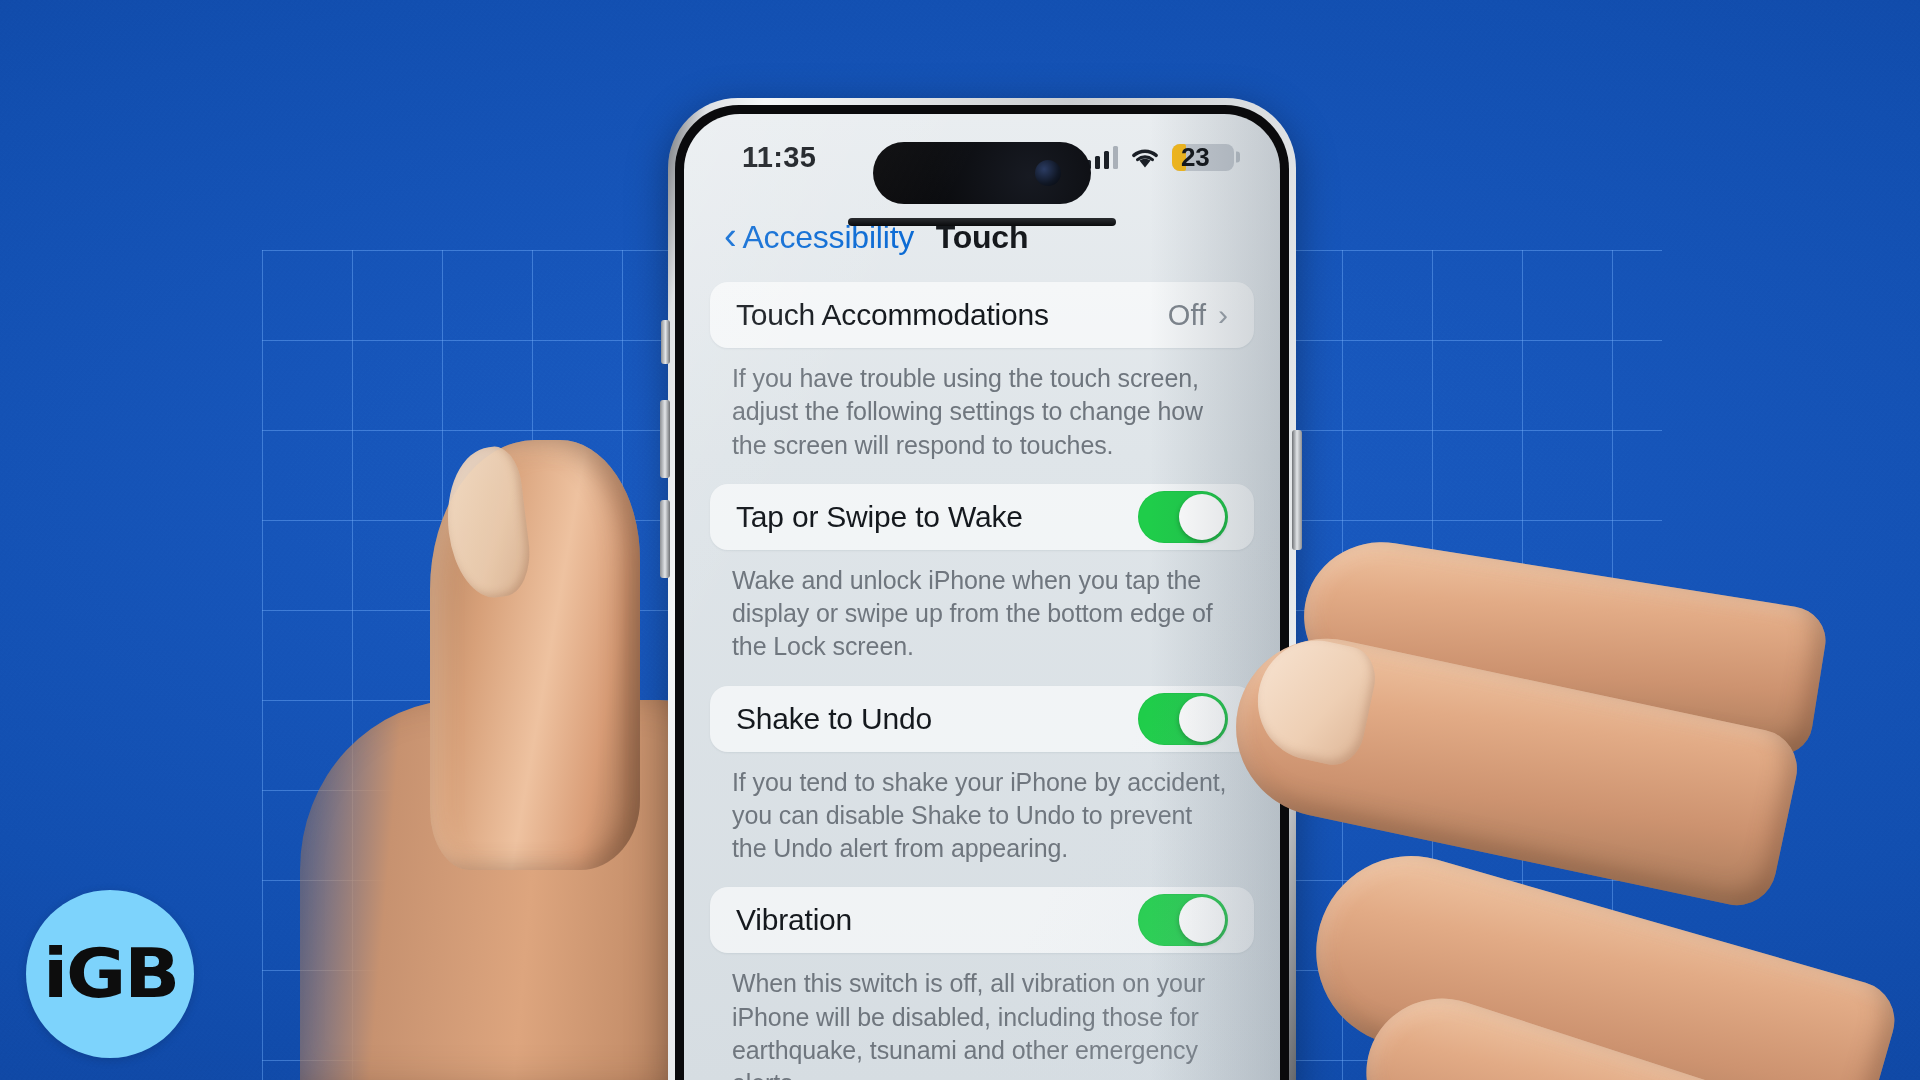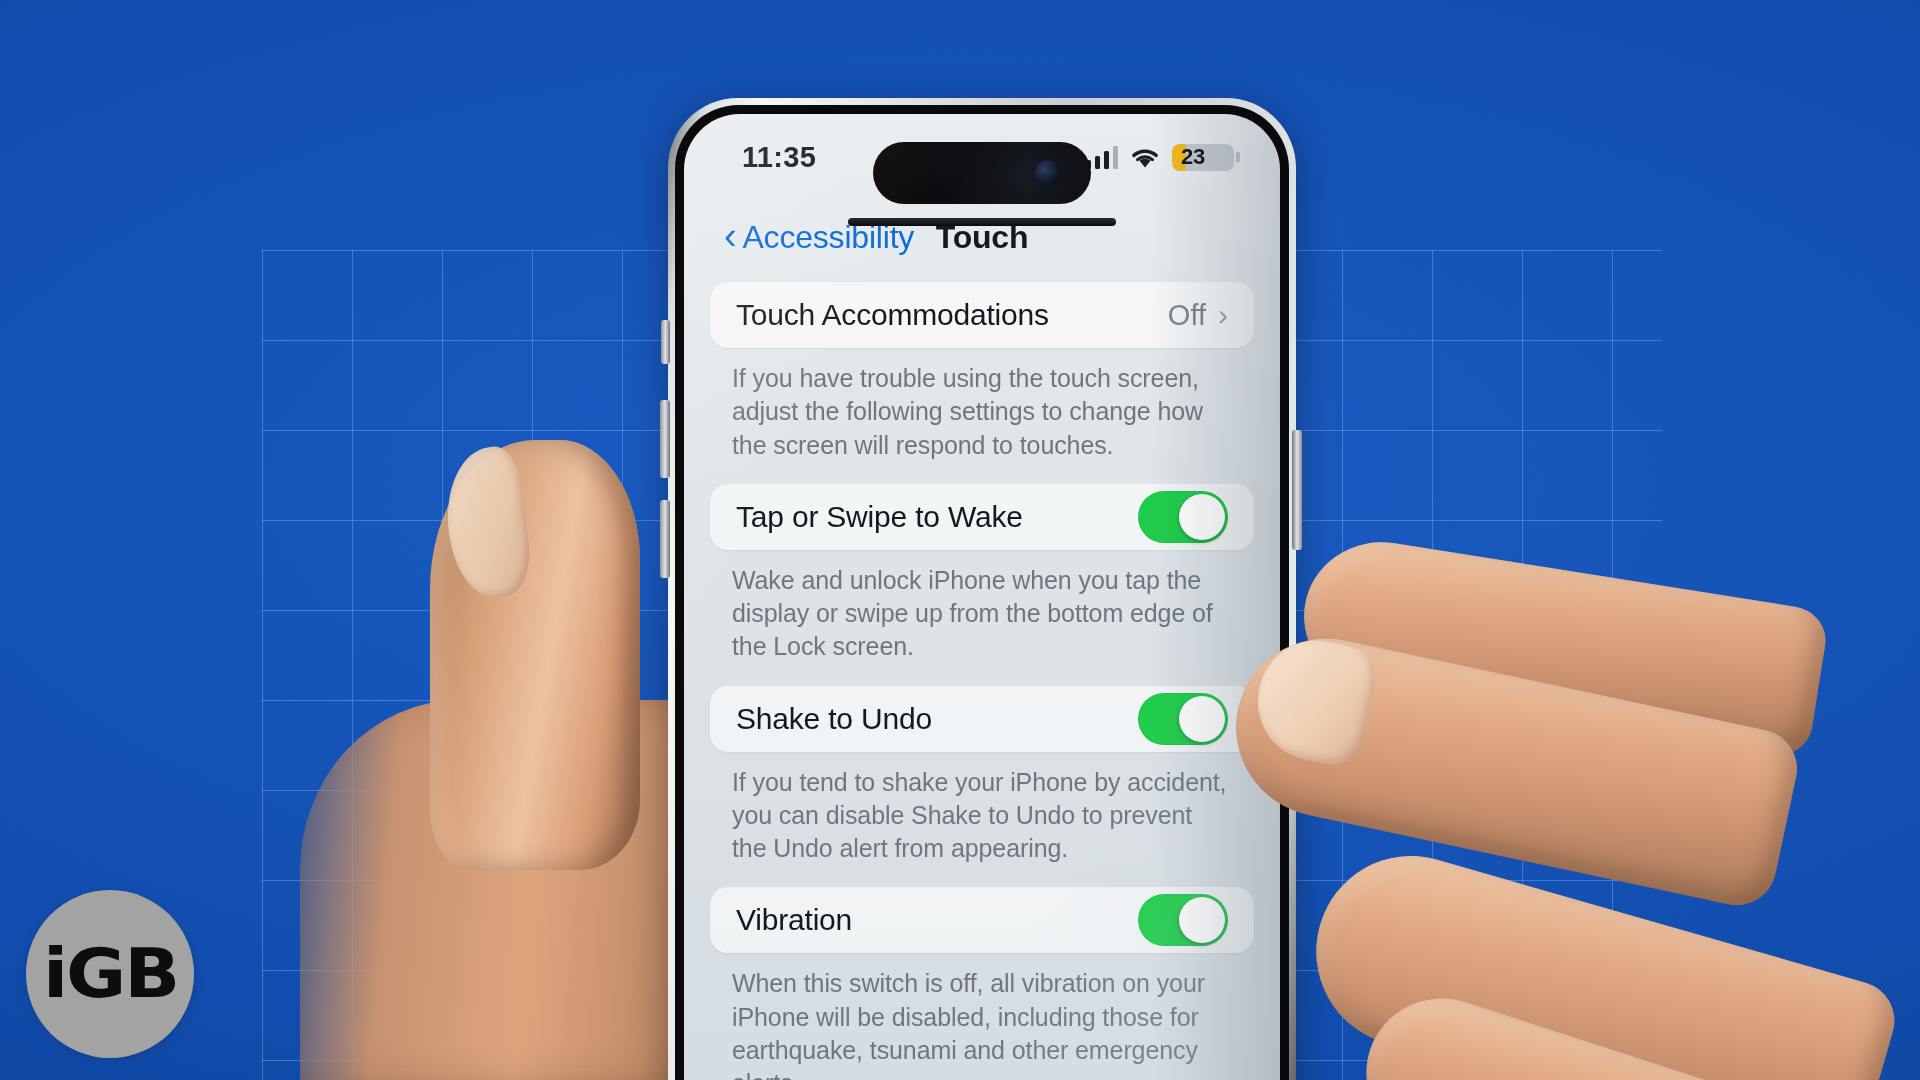--- a/index.html
+++ b/index.html
@@ -28,21 +28,21 @@
     background-image:
       linear-gradient(to right, rgba(120,180,255,.42) 1px, transparent 1px),
       linear-gradient(to bottom, rgba(120,180,255,.42) 1px, transparent 1px);
     background-size:90px 90px;
   }
 
   
   #logo{
     position:absolute; left:26px; top:890px;
     width:168px; height:168px; border-radius:50%;
-    background:#a3a3a3;
+    background:#7dd3fc;
     display:flex; align-items:center; justify-content:center;
     box-shadow:0 2px 10px rgba(0,0,0,.15);
   }
   #logo span{
     font-family:"DejaVu Sans", sans-serif;
     font-weight:bold; font-size:68px; letter-spacing:-2px;
     color:#0d0d0d; line-height:1;
     transform:scaleX(1.08);
   }
 
@@ -195,21 +195,21 @@
     display:flex; align-items:center;
     height:27px; min-width:62px; padding:0 7px 0 0;
     border-radius:8px; background:#c2c8cf; position:relative;
   }
   .battery .fill{
     position:absolute; left:0; top:0; bottom:0; width:23%;
     background:#f3b81c; border-radius:8px 2px 2px 8px;
   }
   .battery .pct{
     position:relative; z-index:2;
-    font-size:22px; font-weight:700; color:#15191e;
+    font-size:26px; font-weight:700; color:#15191e;
     padding-left:9px; letter-spacing:-.2px;
   }
   .battery .tip{
     position:absolute; right:-6px; top:50%; transform:translateY(-50%);
     width:4px; height:11px; border-radius:0 3px 3px 0; background:#b9c0c7;
   }
 
   
   #navbar{
     position:relative; height:74px;

